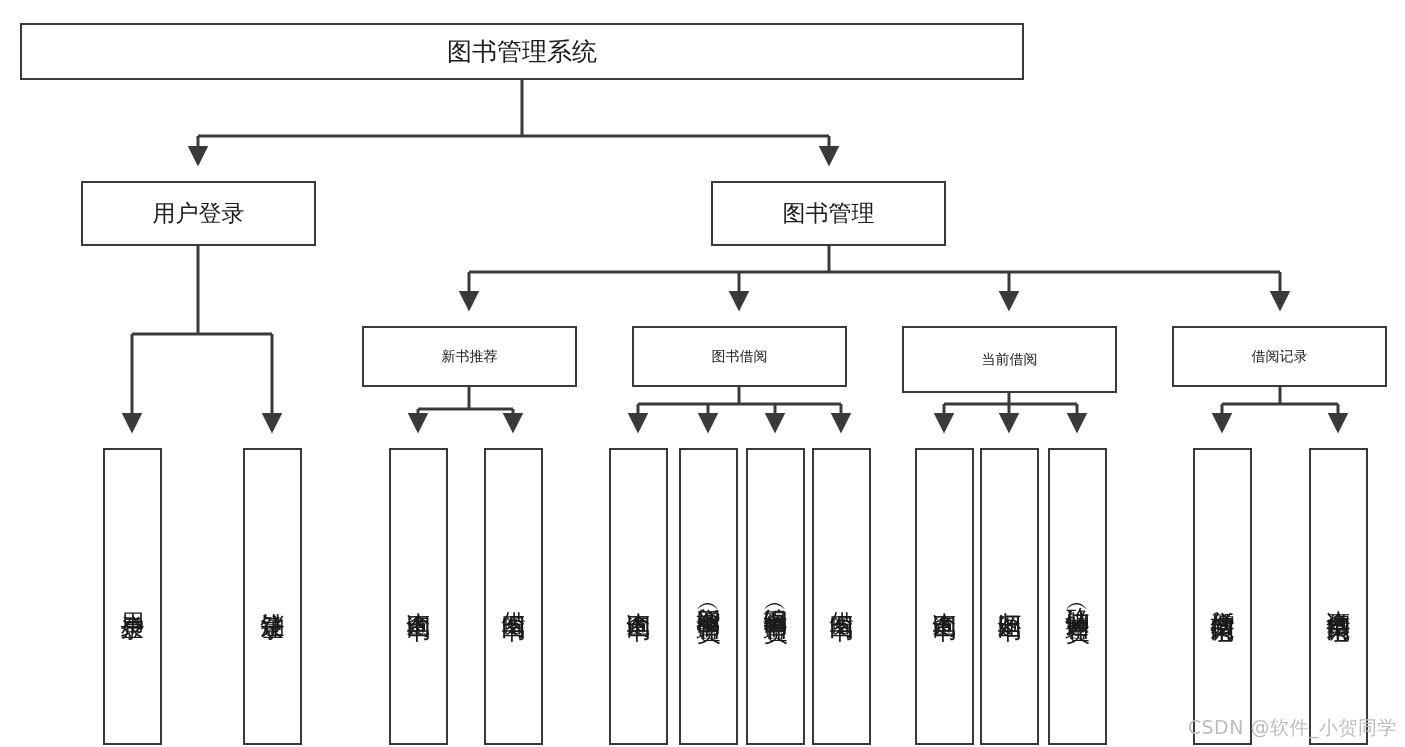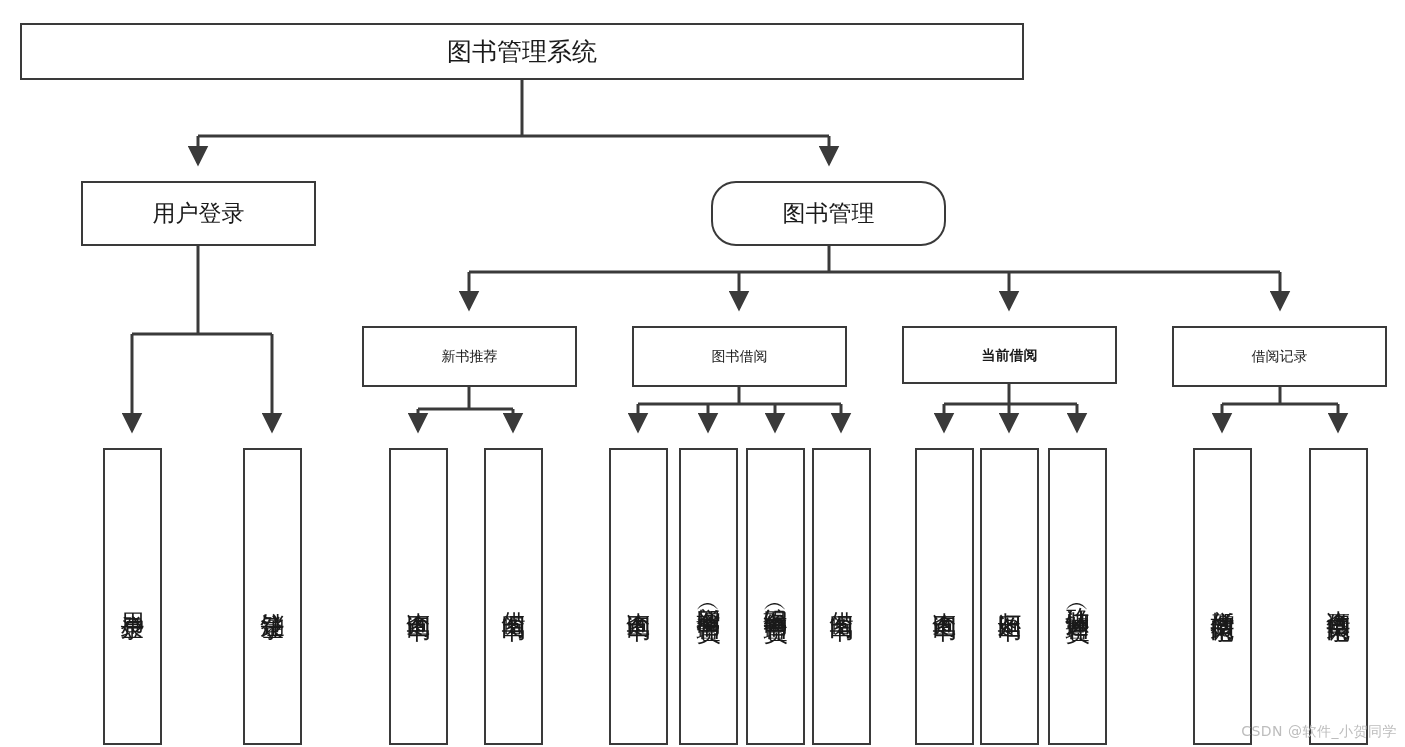--- a/index.html
+++ b/index.html
@@ -53,21 +53,21 @@
   .connectors {
     position: absolute;
     left: 0;
     top: 0;
     pointer-events: none;
   }
   #watermark {
     position: absolute;
     right: 8px;
     bottom: 6px;
-    font-size: 14px;
+    font-size: 19px;
     color: #bdbdbd;
     white-space: nowrap;
     letter-spacing: 0.5px;
   }
 </style>
 </head>
 <body>
 
 <div id="diagram-canvas">
 
@@ -121,31 +121,31 @@
     </g>
   </svg>
 
   <div class="node-box node-root" style="left:20px; top:11px; width:1004px; height:57px;">
     <span class="node-label">图书管理系统</span>
   </div>
 
   <div class="node-box node-l2" style="left:81px; top:169px; width:235px; height:65px;">
     <span class="node-label">用户登录</span>
   </div>
-  <div class="node-box node-l2" style="left:711px; top:169px; width:235px; height:65px;border-radius:25px;">
+  <div class="node-box node-l2" style="left:711px; top:169px; width:235px; height:65px;">
     <span class="node-label">图书管理</span>
   </div>
 
   <div class="node-box node-l3" style="left:362px; top:314px; width:215px; height:61px;">
     <span class="node-label">新书推荐</span>
   </div>
   <div class="node-box node-l3" style="left:632px; top:314px; width:215px; height:61px;">
     <span class="node-label">图书借阅</span>
   </div>
-  <div class="node-box node-l3" style="left:902px; top:314px; width:215px; height:58px;font-weight:bold;">
+  <div class="node-box node-l3" style="left:902px; top:314px; width:215px; height:67px;">
     <span class="node-label">当前借阅</span>
   </div>
   <div class="node-box node-l3" style="left:1172px; top:314px; width:215px; height:61px;">
     <span class="node-label">借阅记录</span>
   </div>
 
   <div class="node-box node-leaf" style="left:103px; top:436px; width:59px; height:297px;">
     <span class="node-label">用户登录</span>
   </div>
   <div class="node-box node-leaf" style="left:243px; top:436px; width:59px; height:297px;">

